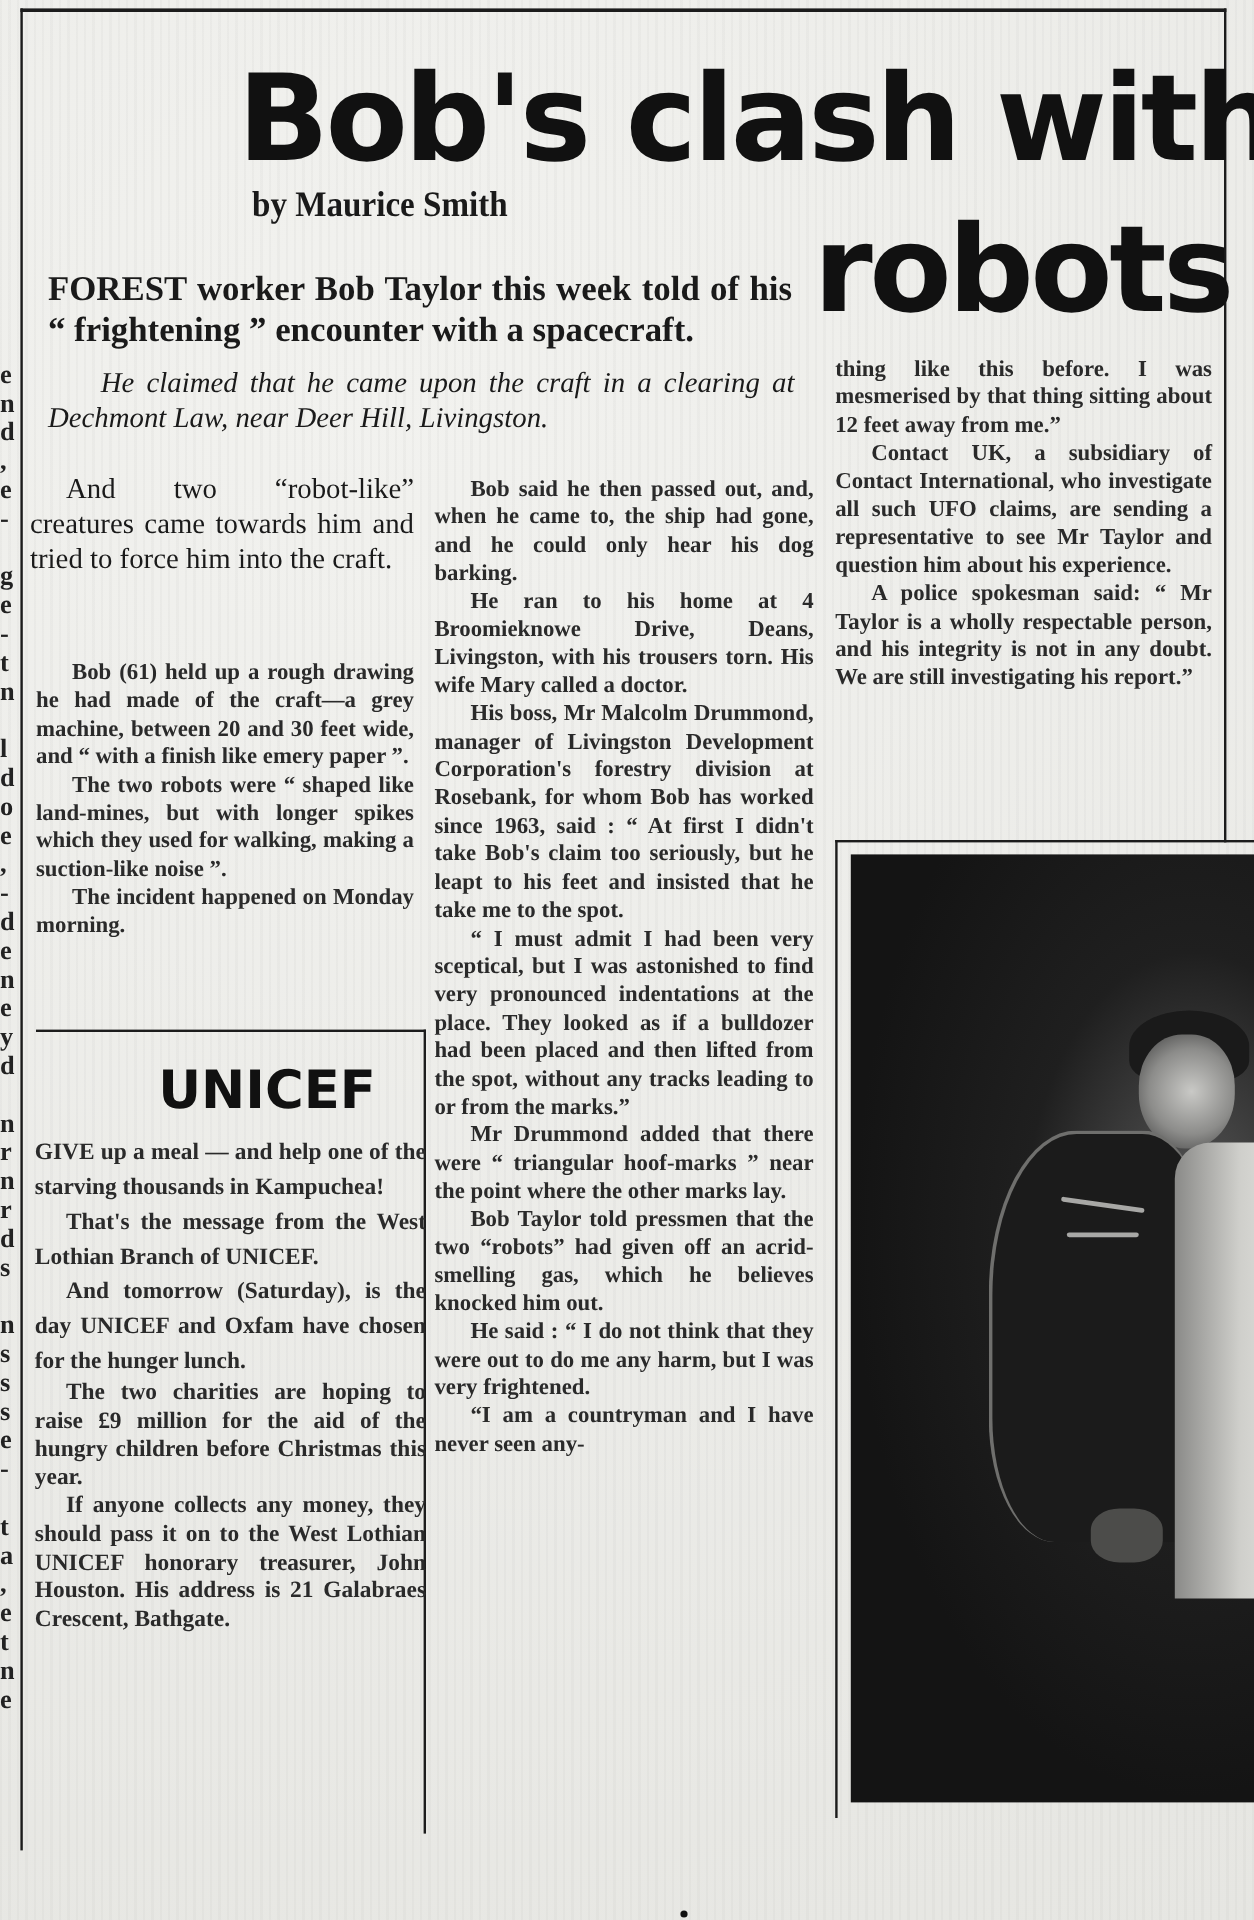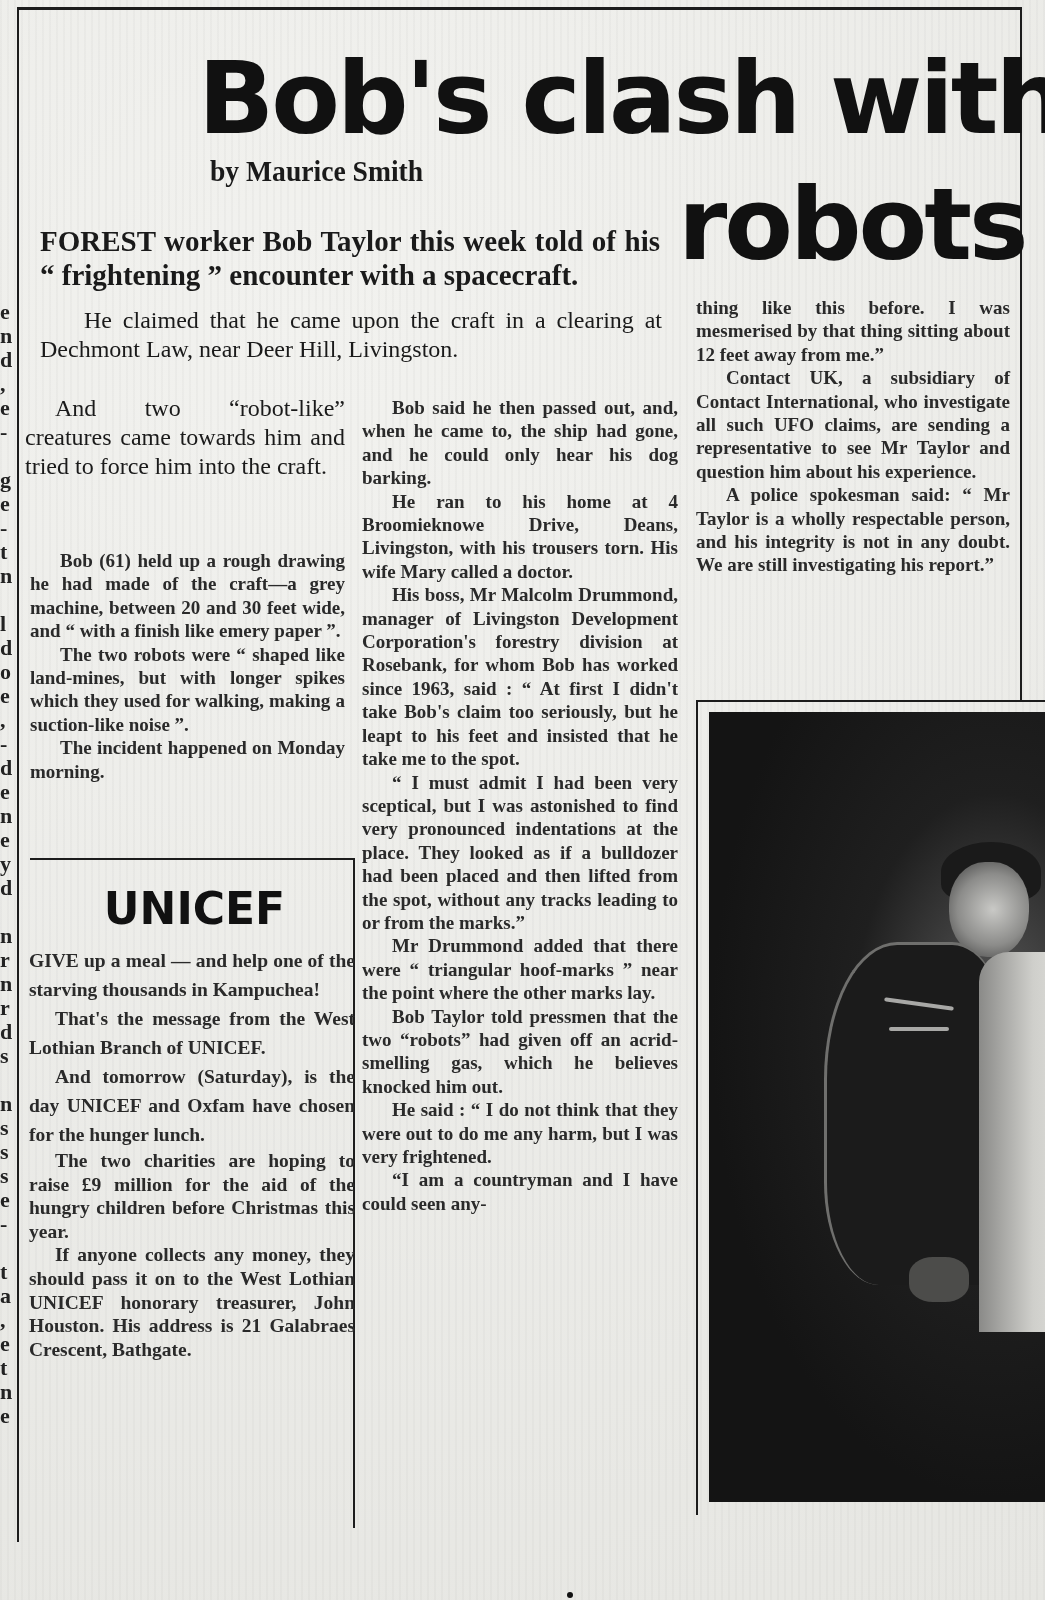--- a/index.html
+++ b/index.html
@@ -30,34 +30,34 @@
   .byline {
     position: absolute; left: 210px; top: 152px; font-size: 30px; font-weight: bold;
     line-height: 38px; white-space: nowrap; transform: scaleX(0.92); transform-origin: left;
   }
   .lead {
     position: absolute; left: 40px; top: 204px; width: 620px; font-size: 29px; font-weight: bold;
     line-height: 34px; text-align: justify; margin-top: 20px;
   }
   .wide-para {
     position: absolute; left: 40px; top: 306px; width: 622px; font-size: 24px; line-height: 29px;
-    text-align: justify; text-indent: 44px;
+    text-align: justify; text-indent: 44px; font-style: italic;
   }
   .col { position: absolute; text-align: justify; }
   .col p { margin: 0; text-indent: 30px; }
   .col1a { left: 25px; top: 394px; width: 320px; font-size: 24px; line-height: 29px; }
   .col1a p { text-indent: 30px; }
   .col1b { left: 30px; top: 517px; width: 315px; font-size: 19px; line-height: 23.4px; font-weight: bold; color: #2a2a2a; margin-top: 32px; }
   .col2 { left: 362px; top: 396px; width: 316px; font-size: 19px; line-height: 23.4px; font-weight: bold; color: #2a2a2a; }
   .col3 { left: 696px; top: 296px; width: 314px; font-size: 19px; line-height: 23.4px; font-weight: bold; color: #2a2a2a; }
   .unicef-box { position: absolute; left: 17px; top: 858px; width: 338px; height: 682px; }
   .unicef-title {
     position: absolute; left: 0; top: 24px; width: 355px; text-align: center;
     font-family: "DejaVu Sans", "Liberation Sans", sans-serif; font-weight: bold;
-    font-size: 44px; line-height: 54px; color: #111; letter-spacing: 0px;
+    font-size: 44px; line-height: 54px; color: #111; letter-spacing: 0px; padding-left: 28px;
   }
   .unicef-body { position: absolute; left: 12px; top: 88px; width: 326px; font-size: 19.5px; line-height: 29px; font-weight: bold; color: #2a2a2a; text-align: justify; }
   .unicef-body p { margin: 0; text-indent: 26px; }
   .unicef-body p.first { text-indent: 0; }
   .unicef-body p.tight { line-height: 23.6px; }
   .photo {
     position: absolute; left: 709px; top: 712px; width: 336px; height: 790px;
     background: radial-gradient(ellipse at 85% 40%, #5b5b5b 0%, #1f1f1f 35%, #141414 70%);
     overflow: hidden;
   }
@@ -166,21 +166,21 @@
   </div>
 
   <div class="col col2">
     <p>Bob said he then passed out, and, when he came to, the ship had gone, and he could only hear his dog barking.</p>
     <p>He ran to his home at 4 Broomieknowe Drive, Deans, Livingston, with his trousers torn. His wife Mary called a doctor.</p>
     <p>His boss, Mr Malcolm Drummond, manager of Livingston Development Corporation's forestry division at Rosebank, for whom Bob has worked since 1963, said : “ At first I didn't take Bob's claim too seriously, but he leapt to his feet and insisted that he take me to the spot.</p>
     <p>“ I must admit I had been very sceptical, but I was astonished to find very pronounced indentations at the place. They looked as if a bulldozer had been placed and then lifted from the spot, without any tracks leading to or from the marks.”</p>
     <p>Mr Drummond added that there were “ triangular hoof-marks ” near the point where the other marks lay.</p>
     <p>Bob Taylor told pressmen that the two “robots” had given off an acrid-smelling gas, which he believes knocked him out.</p>
     <p>He said : “ I do not think that they were out to do me any harm, but I was very frightened.</p>
-    <p>“I am a countryman and I have could seen any-</p>
+    <p>“I am a countryman and I have never seen any-</p>
   </div>
 
   <div class="col col3">
     <p style="text-indent:0;">thing like this before. I was mesmerised by that thing sitting about 12 feet away from me.”</p>
     <p>Contact UK, a subsidiary of Contact International, who investigate all such UFO claims, are sending a representative to see Mr Taylor and question him about his experience.</p>
     <p>A police spokesman said: “ Mr Taylor is a wholly respectable person, and his integrity is not in any doubt. We are still investigating his report.”</p>
   </div>
 
   <div class="photo">
     <div class="hair"></div>

